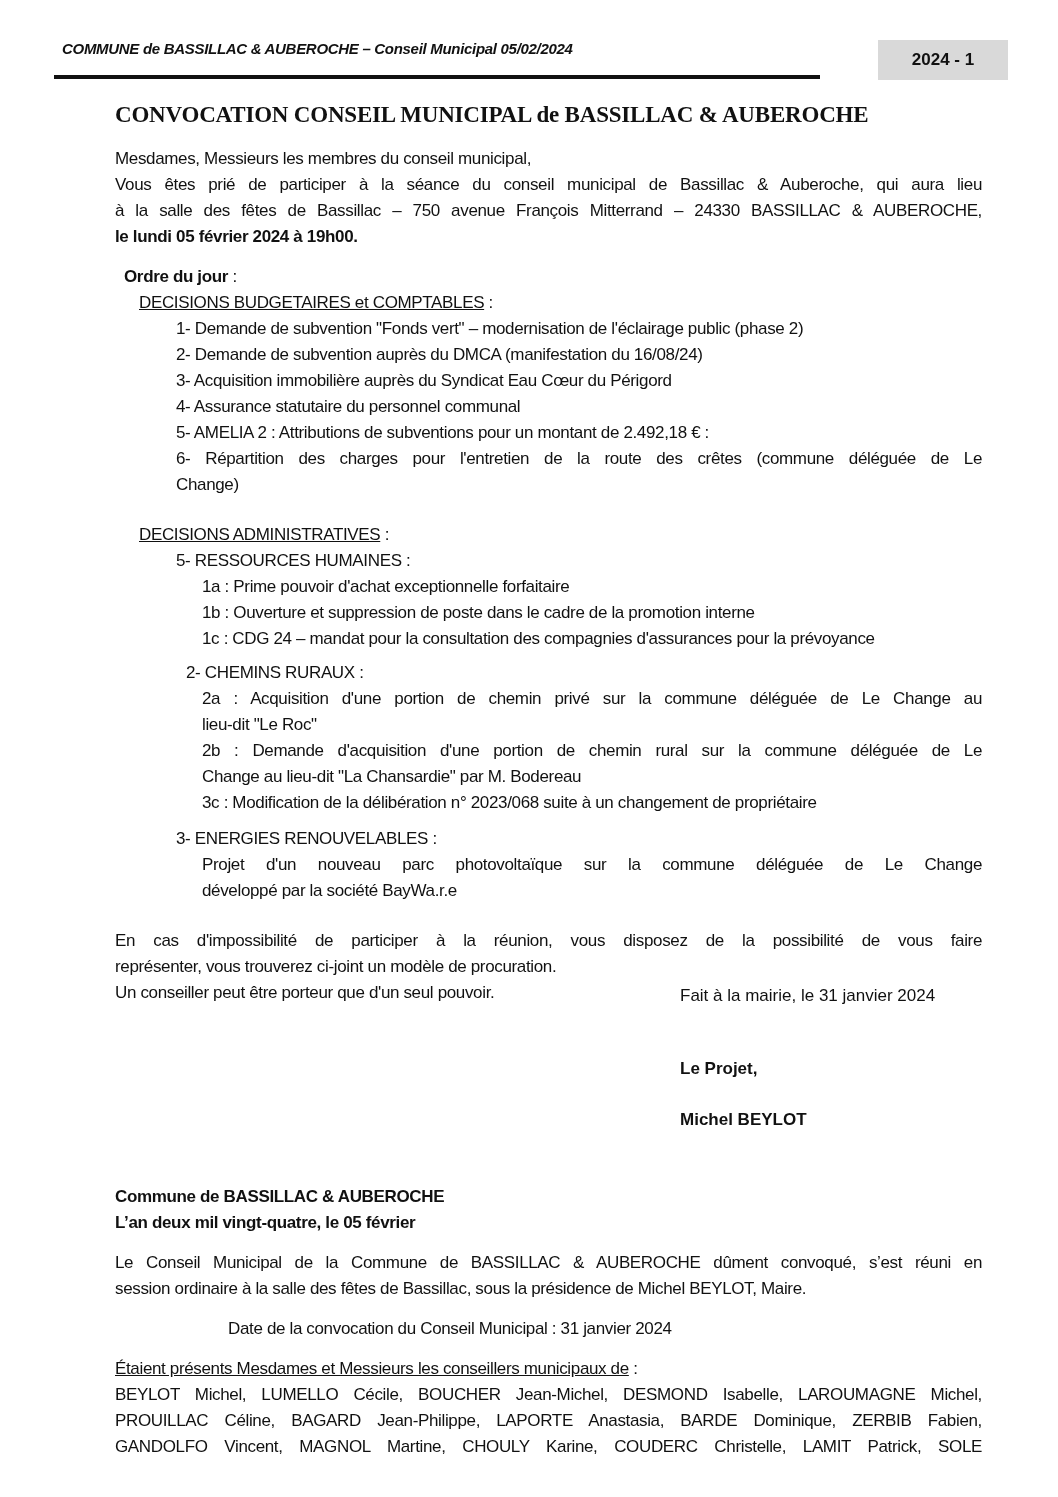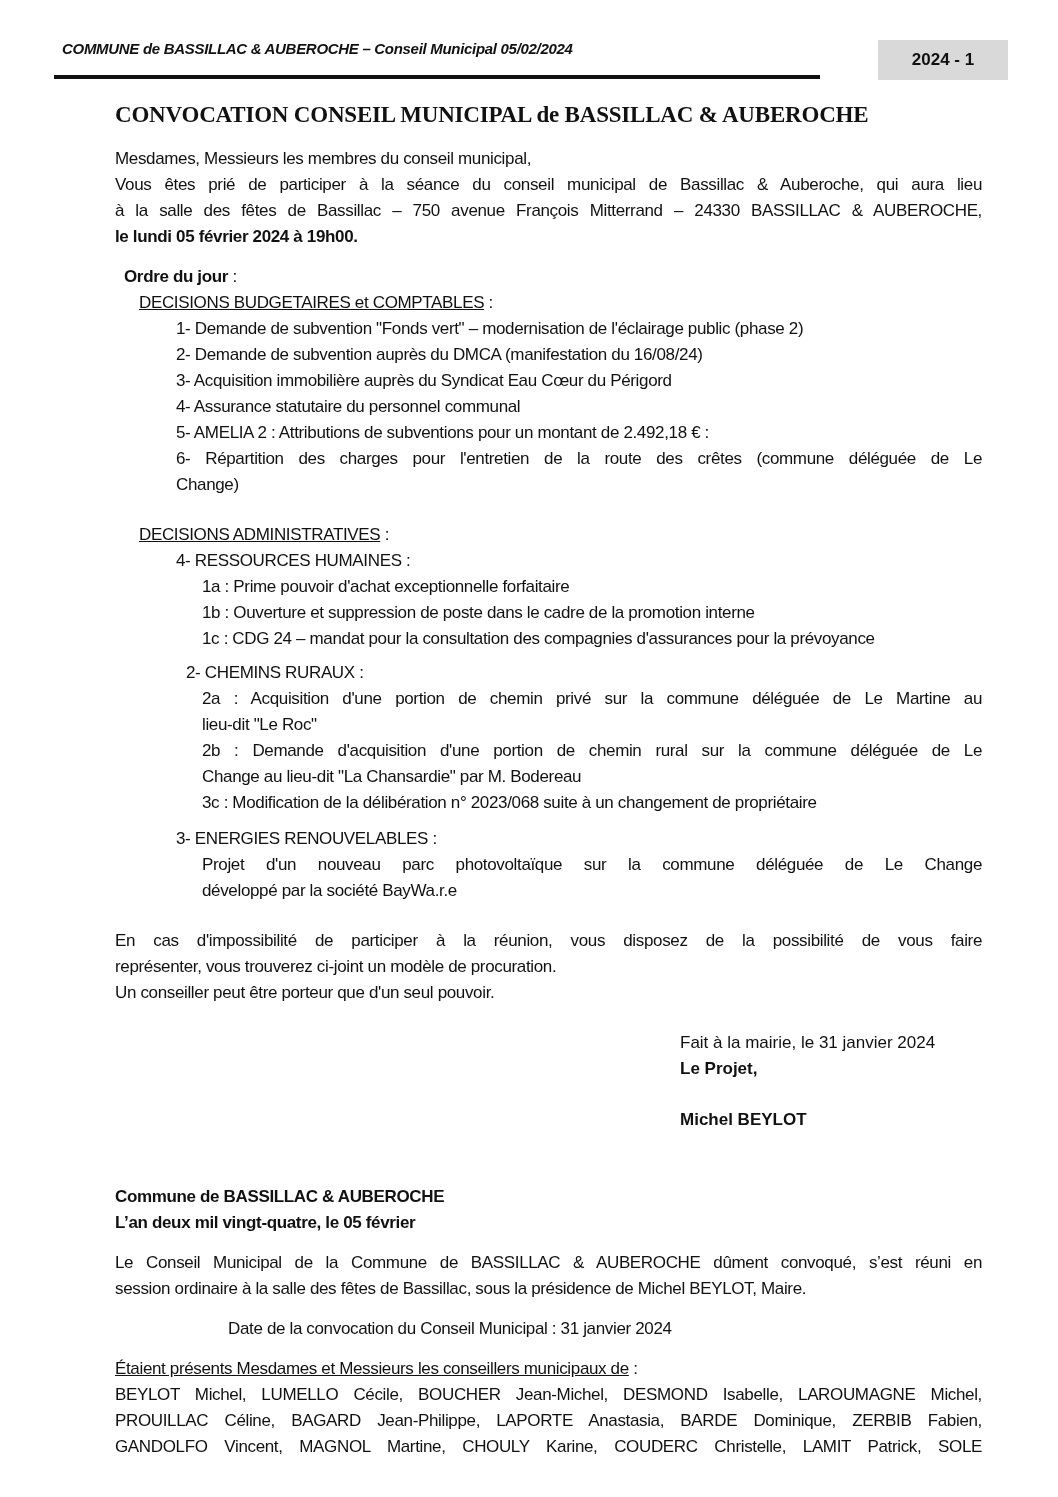--- a/index.html
+++ b/index.html
@@ -53,41 +53,41 @@
 <div class="txt" style="left:176px;top:316px;">1- Demande de subvention "Fonds vert" – modernisation de l'éclairage public (phase 2)</div>
 <div class="txt" style="left:176px;top:342px;">2- Demande de subvention auprès du DMCA (manifestation du 16/08/24)</div>
 <div class="txt" style="left:176px;top:368px;">3- Acquisition immobilière auprès du Syndicat Eau Cœur du Périgord</div>
 <div class="txt" style="left:176px;top:394px;">4- Assurance statutaire du personnel communal</div>
 <div class="txt" style="left:176px;top:420px;text-align:center;">5- AMELIA 2 : Attributions de subventions pour un montant de 2.492,18 € :</div>
 <div class="txt just" style="left:176px;top:446px;width:806px;">6- Répartition des charges pour l'entretien de la route des crêtes (commune déléguée de Le</div>
 <div class="txt" style="left:176px;top:472px;">Change)</div>
 
 <div class="txt" style="left:139px;top:522px;"><span class="u">DECISIONS ADMINISTRATIVES</span><span> :</span></div>
 
-<div class="txt" style="left:176px;top:548px;">4- RESSOURCES HUMAINES :</div>
+<div class="txt" style="left:176px;top:548px;">5- RESSOURCES HUMAINES :</div>
 <div class="txt" style="left:202px;top:574px;">1a : Prime pouvoir d'achat exceptionnelle forfaitaire</div>
 <div class="txt" style="left:202px;top:600px;">1b : Ouverture et suppression de poste dans le cadre de la promotion interne</div>
 <div class="txt" style="left:202px;top:626px;">1c : CDG 24 – mandat pour la consultation des compagnies d'assurances pour la prévoyance</div>
 
 <div class="txt" style="left:186px;top:660px;">2- CHEMINS RURAUX :</div>
-<div class="txt just" style="left:202px;top:686px;width:780px;">2a : Acquisition d'une portion de chemin privé sur la commune déléguée de Le Martine au</div>
+<div class="txt just" style="left:202px;top:686px;width:780px;">2a : Acquisition d'une portion de chemin privé sur la commune déléguée de Le Change au</div>
 <div class="txt" style="left:202px;top:712px;">lieu-dit "Le Roc"</div>
 <div class="txt just" style="left:202px;top:738px;width:780px;">2b : Demande d'acquisition d'une portion de chemin rural sur la commune déléguée de Le</div>
 <div class="txt" style="left:202px;top:764px;">Change au lieu-dit "La Chansardie" par M. Bodereau</div>
 <div class="txt" style="left:202px;top:790px;">3c : Modification de la délibération n° 2023/068 suite à un changement de propriétaire</div>
 
 <div class="txt" style="left:176px;top:826px;">3- ENERGIES RENOUVELABLES :</div>
 <div class="txt just" style="left:202px;top:852px;width:780px;">Projet d'un nouveau parc photovoltaïque sur la commune déléguée de Le Change</div>
 <div class="txt" style="left:202px;top:878px;">développé par la société BayWa.r.e</div>
 
 <div class="txt just" style="left:115px;top:928px;width:867px;">En cas d'impossibilité de participer à la réunion, vous disposez de la possibilité de vous faire</div>
 <div class="txt" style="left:115px;top:954px;">représenter, vous trouverez ci-joint un modèle de procuration.</div>
 <div class="txt" style="left:115px;top:980px;">Un conseiller peut être porteur que d'un seul pouvoir.</div>
 
-<div class="txt" style="left:680px;top:1030px;letter-spacing:0;">Fait à la mairie, le 31 janvier 2024</div>
+<div class="txt" style="left:680px;top:983px;letter-spacing:0;">Fait à la mairie, le 31 janvier 2024</div>
 <div class="txt b" style="left:680px;top:1056px;letter-spacing:0;">Le Projet,</div>
 <div class="txt b" style="left:680px;top:1107px;letter-spacing:0;">Michel BEYLOT</div>
 
 <div class="txt b" style="left:115px;top:1184px;">Commune de BASSILLAC &amp; AUBEROCHE</div>
 <div class="txt b" style="left:115px;top:1210px;">L’an deux mil vingt-quatre, le 05 février</div>
 <div class="txt just" style="left:115px;top:1250px;width:867px;">Le Conseil Municipal de la Commune de BASSILLAC &amp; AUBEROCHE dûment convoqué, s’est réuni en</div>
 <div class="txt" style="left:115px;top:1276px;">session ordinaire à la salle des fêtes de Bassillac, sous la présidence de Michel BEYLOT, Maire.</div>
 <div class="txt" style="left:228px;top:1316px;">Date de la convocation du Conseil Municipal : 31 janvier 2024</div>
 
 <div class="txt" style="left:115px;top:1356px;"><span class="u">Étaient présents Mesdames et Messieurs les conseillers municipaux de</span><span> :</span></div>

